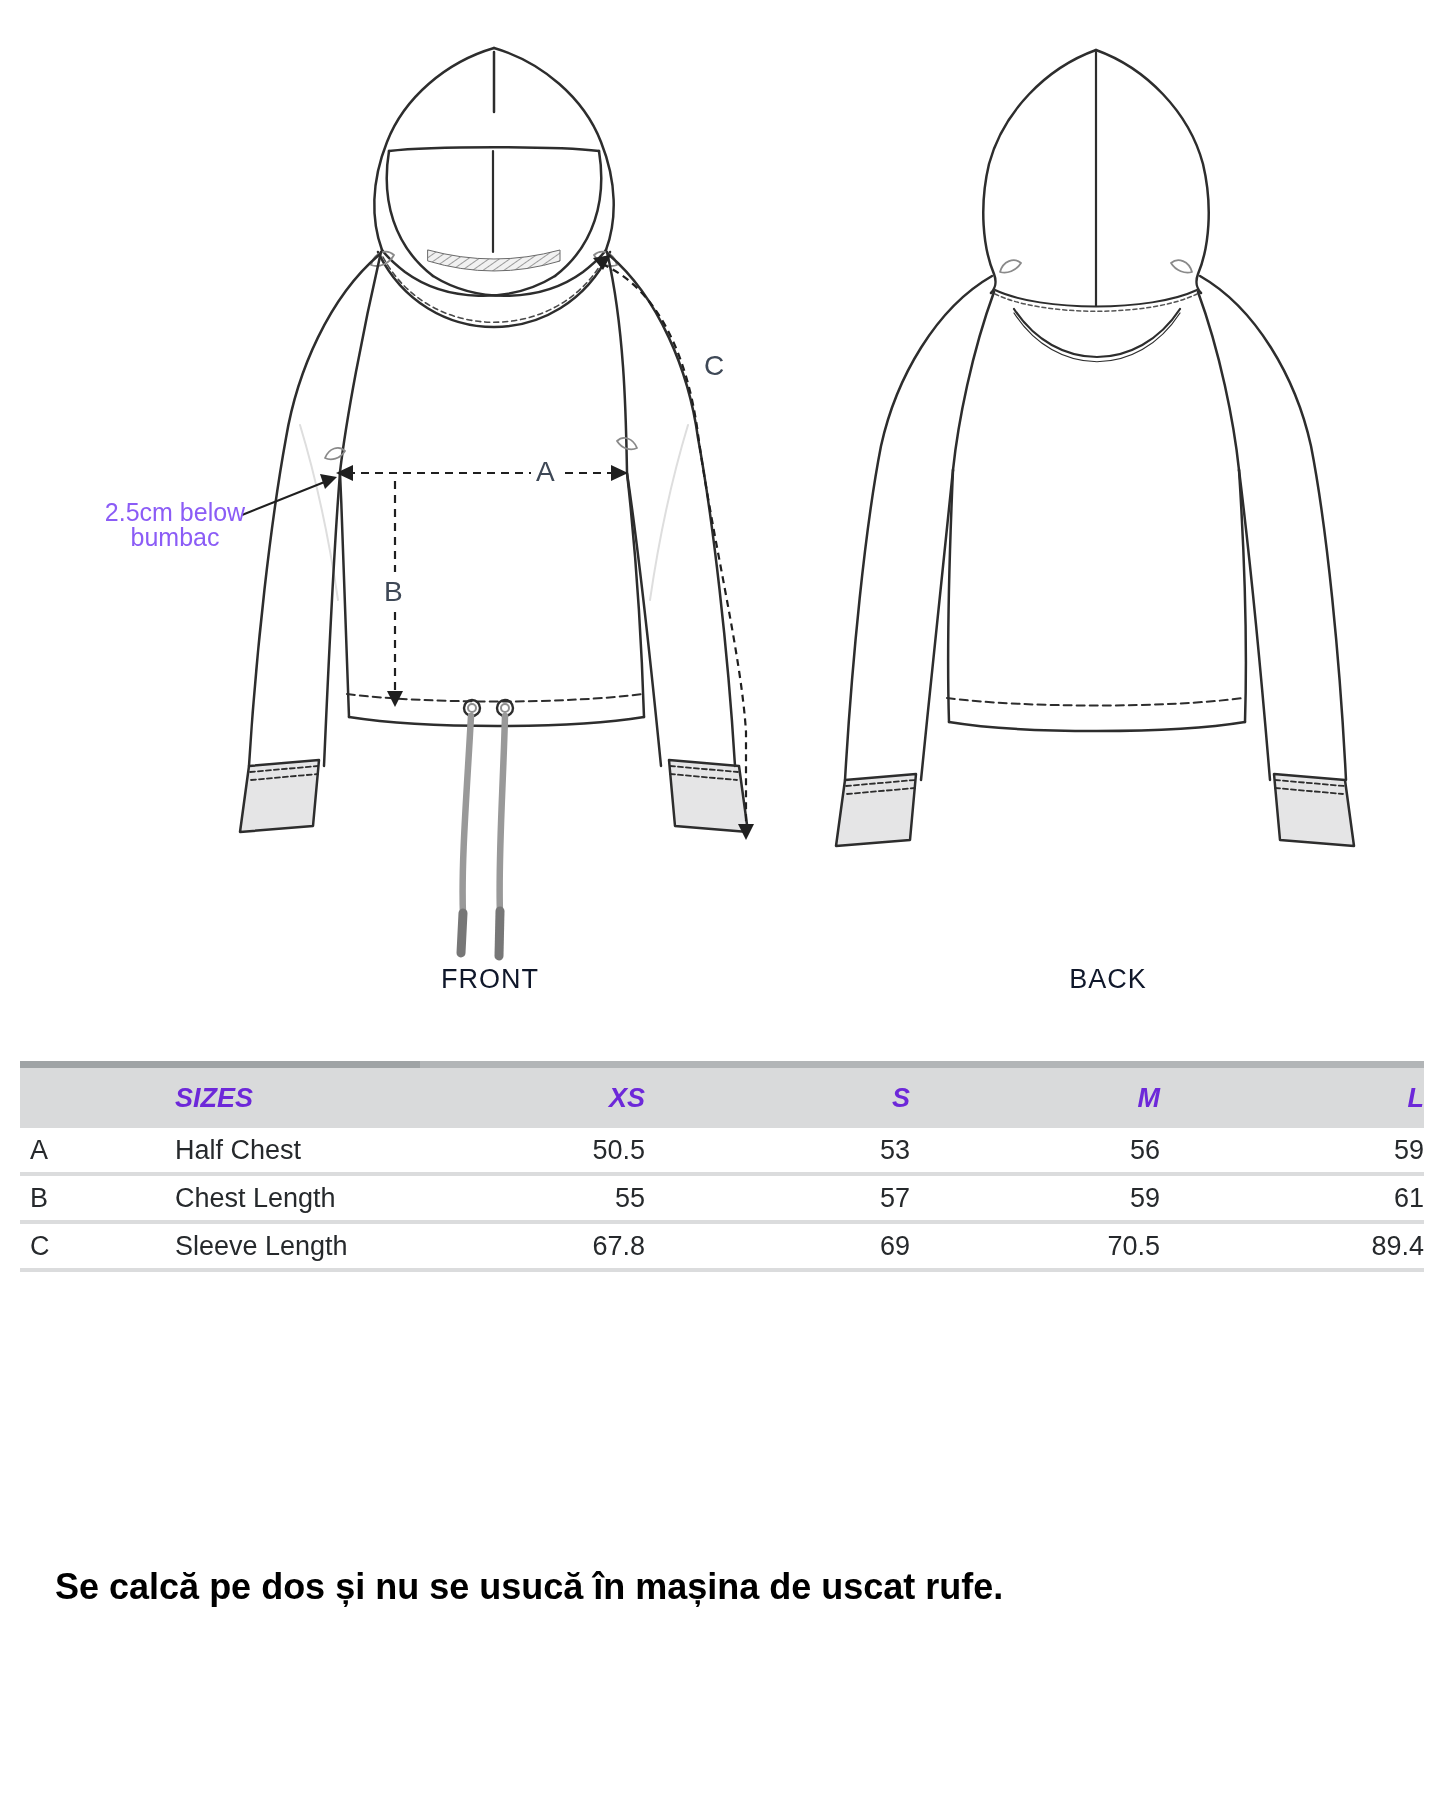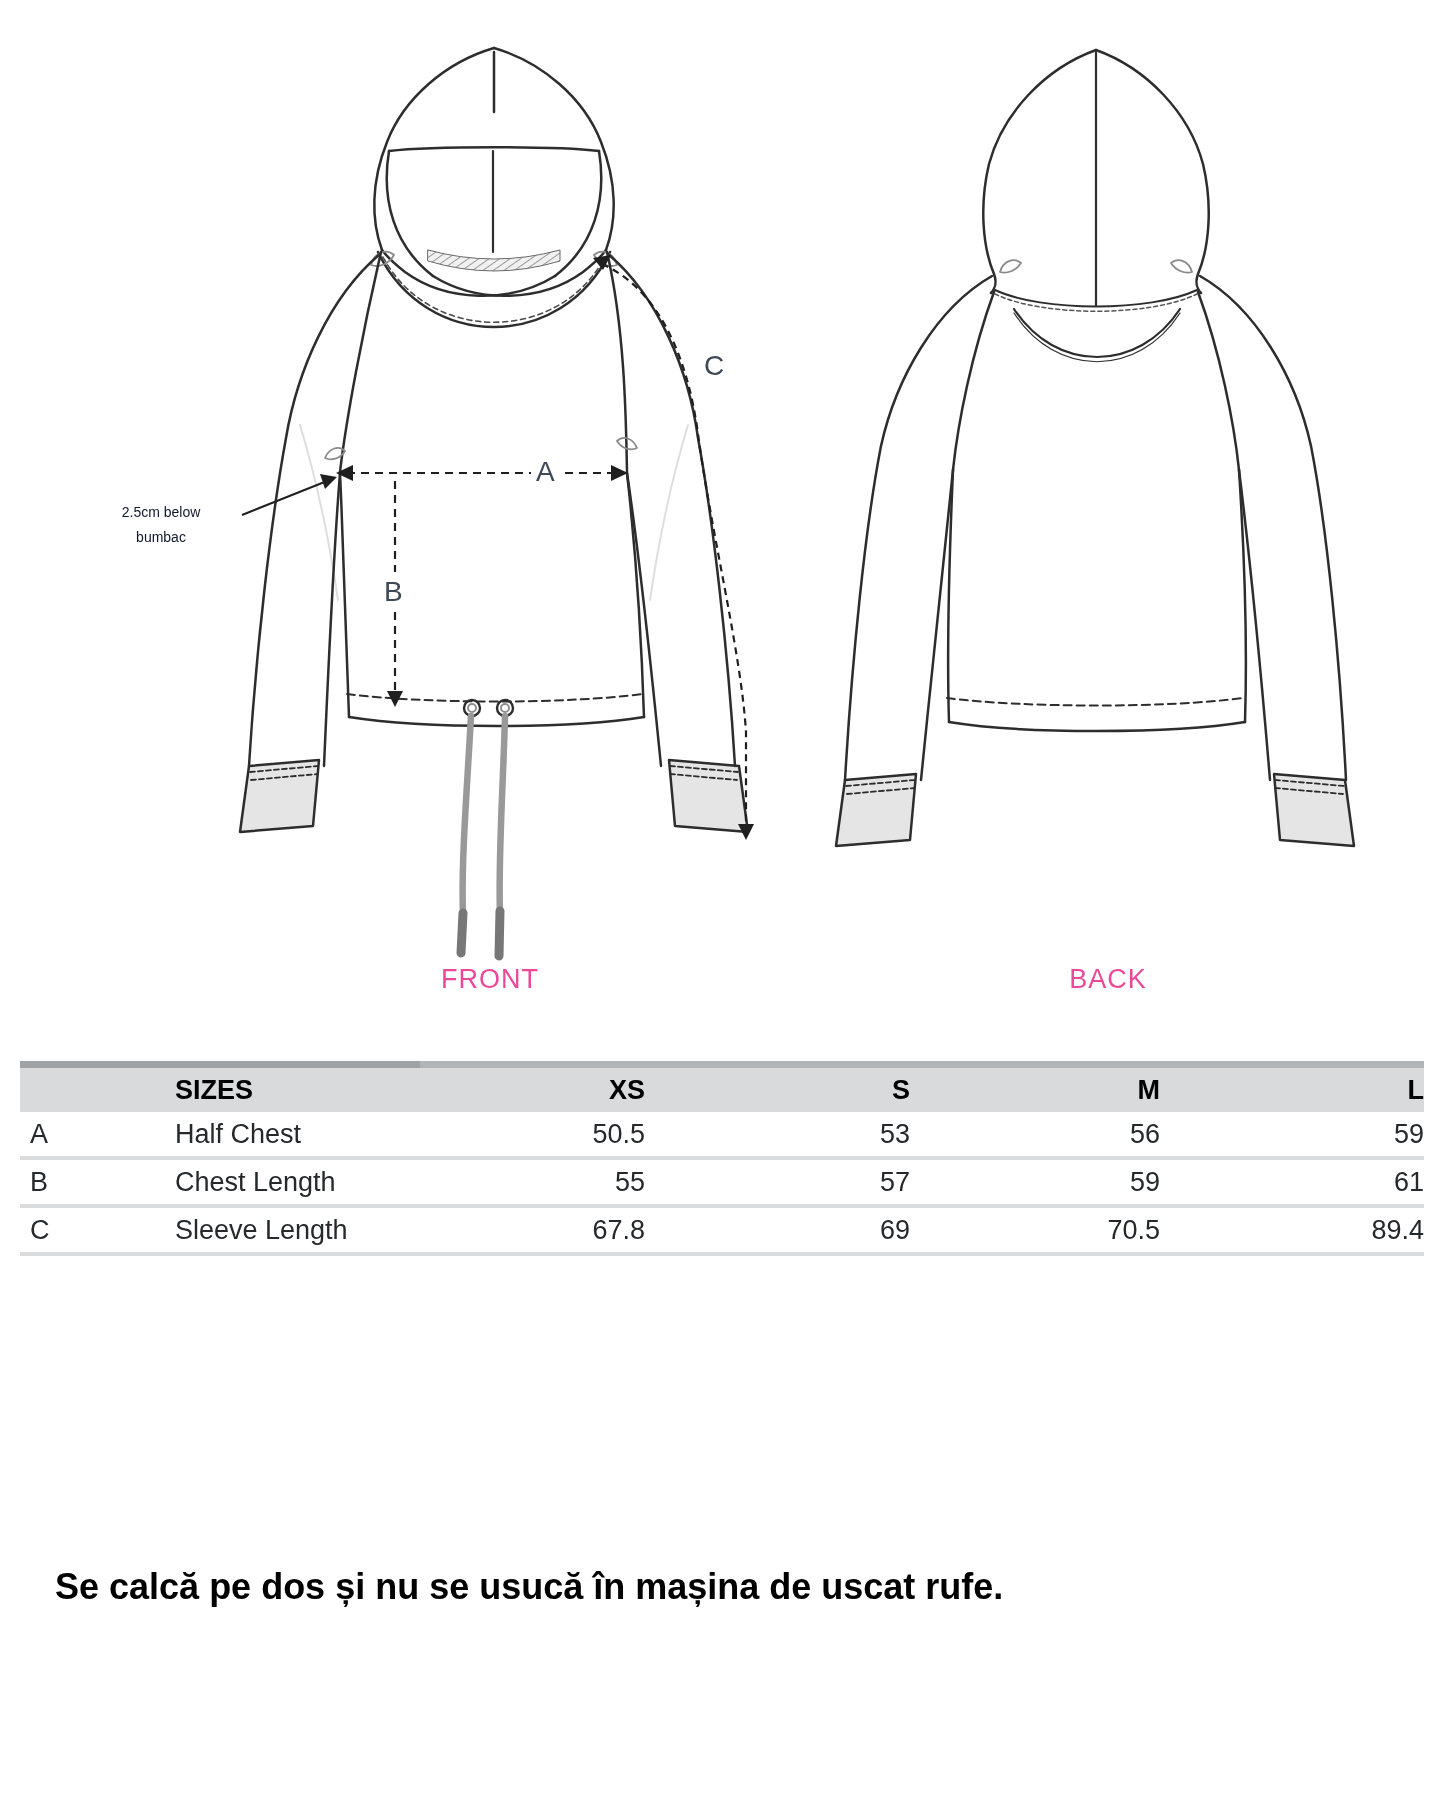--- a/index.html
+++ b/index.html
@@ -7,39 +7,39 @@
     position:relative;
     width:1445px;height:1806px;
     background:#ffffff;
     font-family:"Liberation Sans", sans-serif;
     overflow:hidden;
   }
   
   .diagram{position:absolute;left:0;top:0;width:1445px;height:1040px;}
   .diagram svg{position:absolute;left:0;top:0;}
   .diag-label{
-    position:absolute;color:#ec4899;font-size:27px;letter-spacing:1px;
+    position:absolute;color:#0f172a;font-size:27px;letter-spacing:1px;
     text-align:center;white-space:nowrap;
   }
   .dim-label{
     position:absolute;color:#3e4856;font-size:28px;text-align:center;
     background:#ffffff;padding:0 4px;white-space:nowrap;
   }
   .armhole-note{
-    position:absolute;left:86px;top:500px;width:150px;
-    color:#0f172a;font-size:14px;line-height:25px;text-align:center;
+    position:absolute;left:100px;top:500px;width:150px;
+    color:#8b5cf6;font-size:25px;line-height:25px;text-align:center;
   }
   
   .size-table{position:absolute;left:20px;top:1061px;width:1404px;}
   .st-toprule{
     height:7px;
     background:linear-gradient(90deg,#9fa3a5 0 400px,#b2b5b7 400px 100%);
   }
   .st-grid{display:grid;grid-template-columns:130px 260px 235px 265px 250px auto;align-items:center;}
-  .st-header{background:#d9dadb;height:44px;color:#000000;font-weight:bold;font-size:27px;}
+  .st-header{background:#d9dadb;height:60px;color:#6d28d9;font-weight:bold;font-size:27px;font-style:italic;}
   .st-row{height:44px;border-bottom:4px solid #dbdcdd;color:#26292c;font-size:27px;}
   .cell-letter{padding-left:10px;}
   .cell-label{padding-left:25px;}
   .cell-val{text-align:right;}
   .col-l{padding-left:90px;}
   
   .desc-intro{
     position:absolute;left:55px;top:1382px;max-width:1150px;
     color:#000000;font-size:36px;line-height:53px;
   }

